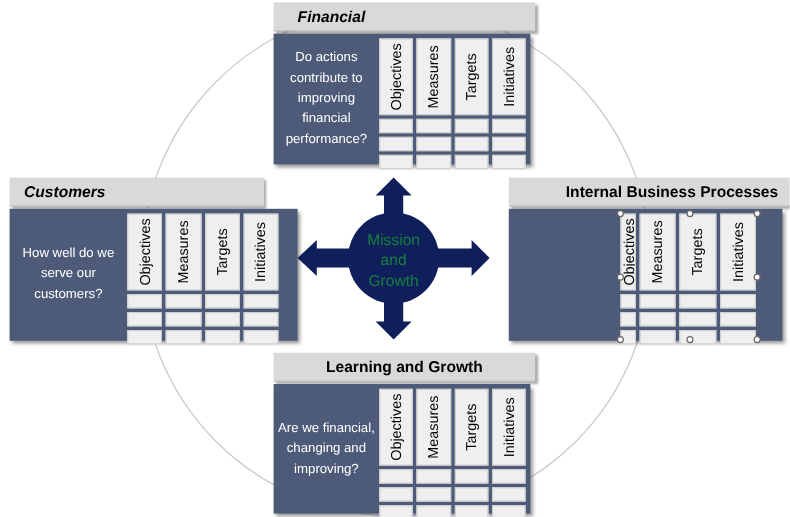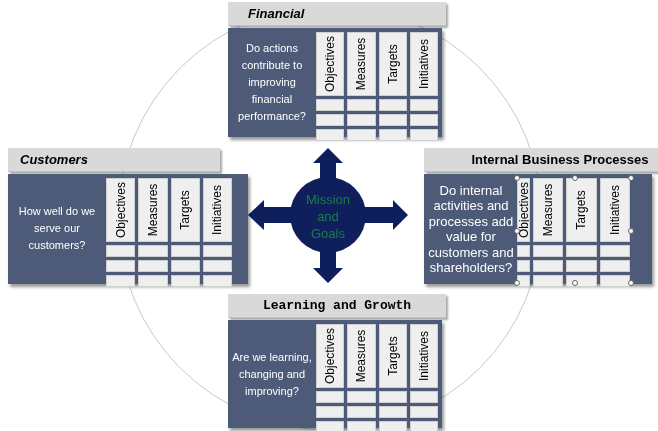--- a/index.html
+++ b/index.html
@@ -29,21 +29,21 @@
     <polygon points="320,215 320,268 313,268 328,283 343,268 336,268 336,215"></polygon>
     <polygon points="328,207 264,207 264,200 248,215 264,230 264,223 328,223"></polygon>
     <polygon points="328,207 393,207 393,200 408,215 393,230 393,223 328,223"></polygon>
     <circle cx="328" cy="215" r="38"></circle>
   </g>
 </svg>
 
 <div class="center-label">
   <div><span>Mission</span><br>
   <span>and</span><br>
-  <span>Goals</span></div>
+  <span>Growth</span></div>
 </div>
 
 <div class="persp" style="left:228px;top:2px;">
   <div class="hdr left" style="left:0;top:0;width:218px;">Financial</div>
   <div class="body" style="left:0;top:26px;width:214px;height:109px;">
     <div class="q" style="left:2px;top:4px;width:84px;height:100px;">Do actions contribute to improving financial performance?</div>
     <div class="grid" style="left:88px;top:4px;width:122px;">
       <div class="colhead">
           <span>Objectives</span>
         </div>
@@ -101,21 +101,20 @@
         <div class="cell"></div>
         <div class="cell"></div>
         <div class="cell"></div>
     </div>
   </div>
 </div>
 
 <div class="persp" style="left:424px;top:148px;">
   <div class="hdr center" style="left:0;top:0;width:272px;">Internal Business Processes</div>
   <div class="body" style="left:0;top:26px;width:228px;height:110px;">
-    <div class="q" style="left:0;top:2px;width:94px;height:106px;font-size:13px;line-height:15.5px;">Do internal activities and processes add value for customers and shareholders?</div>
     <div class="grid" style="left:93px;top:4px;width:113px;grid-template-columns:13px 1fr 1fr 1fr;">
       <div class="colhead">
           <span>Objectives</span>
         </div>
       <div class="colhead">
           <span>Measures</span>
         </div>
       <div class="colhead">
           <span>Targets</span>
         </div>
@@ -141,23 +140,23 @@
     <div class="handle" style="left:204px;top:1px;"></div>
     <div class="handle" style="left:90px;top:54px;"></div>
     <div class="handle" style="left:204px;top:54px;"></div>
     <div class="handle" style="left:90px;top:106px;"></div>
     <div class="handle" style="left:148px;top:106px;"></div>
     <div class="handle" style="left:204px;top:106px;"></div>
   </div>
 </div>
 
 <div class="persp" style="left:228px;top:294px;">
-  <div class="hdr center" style="left:0;top:0;width:218px;font-family:Liberation Mono, monospace;">Learning and Growth</div>
+  <div class="hdr center" style="left:0;top:0;width:218px;">Learning and Growth</div>
   <div class="body" style="left:0;top:26px;width:214px;height:108px;">
-    <div class="q" style="left:2px;top:4px;width:84px;height:100px;">Are we learning, changing and improving?</div>
+    <div class="q" style="left:2px;top:4px;width:84px;height:100px;">Are we financial, changing and improving?</div>
     <div class="grid" style="left:88px;top:4px;width:122px;">
       <div class="colhead">
           <span>Objectives</span>
         </div>
       <div class="colhead">
           <span>Measures</span>
         </div>
       <div class="colhead">
           <span>Targets</span>
         </div>

